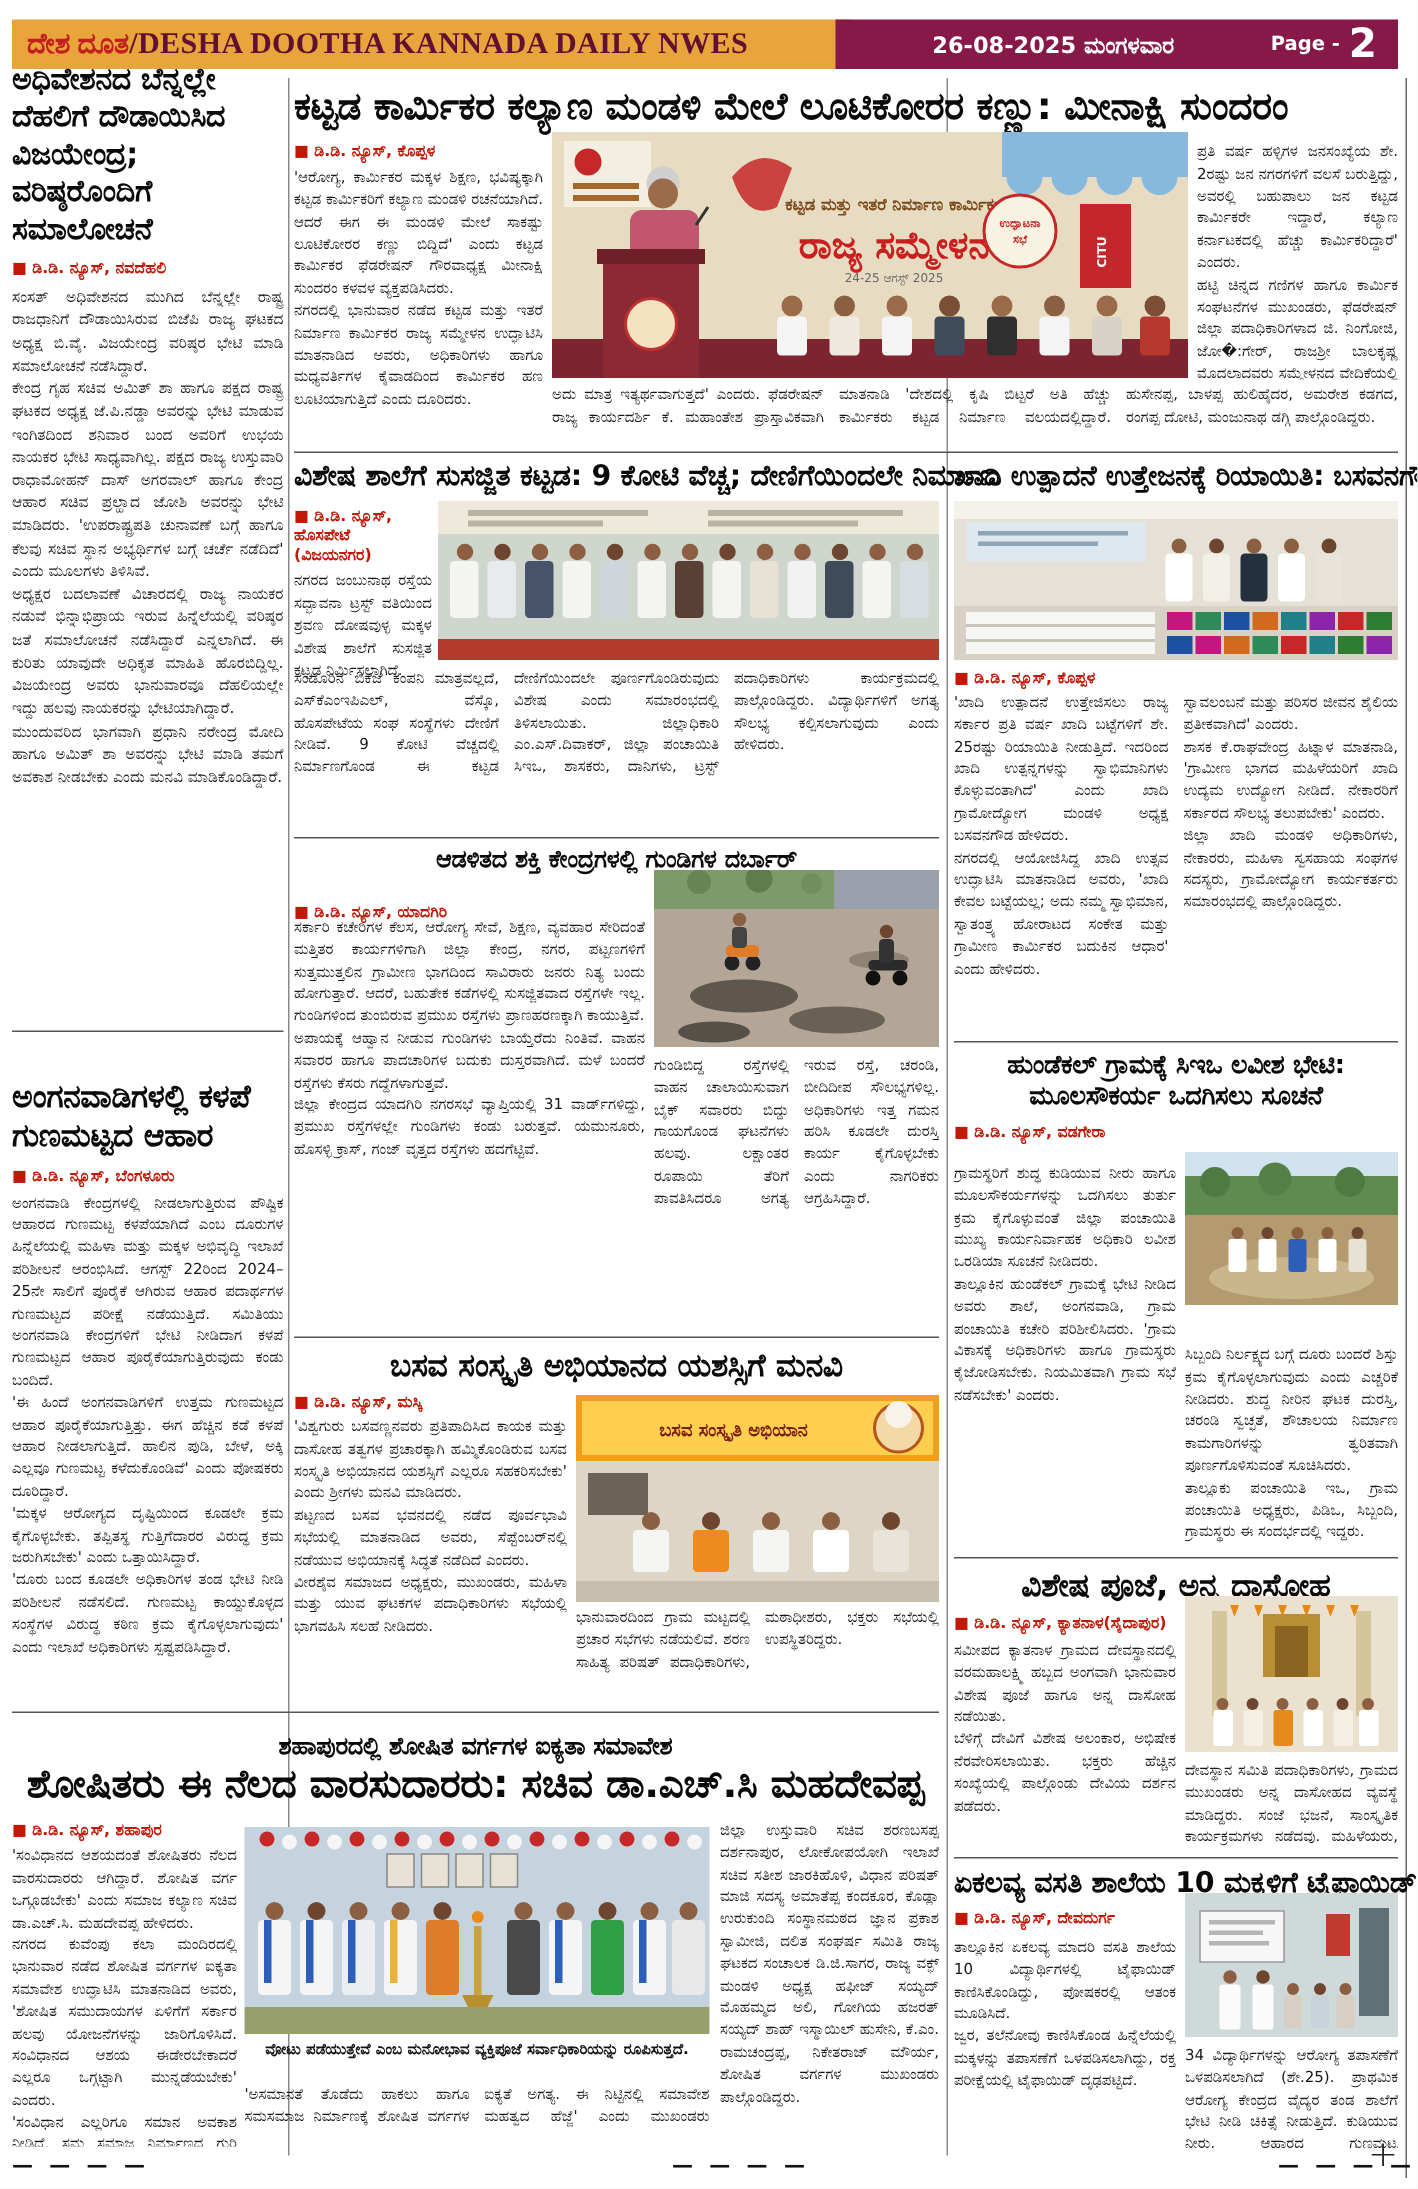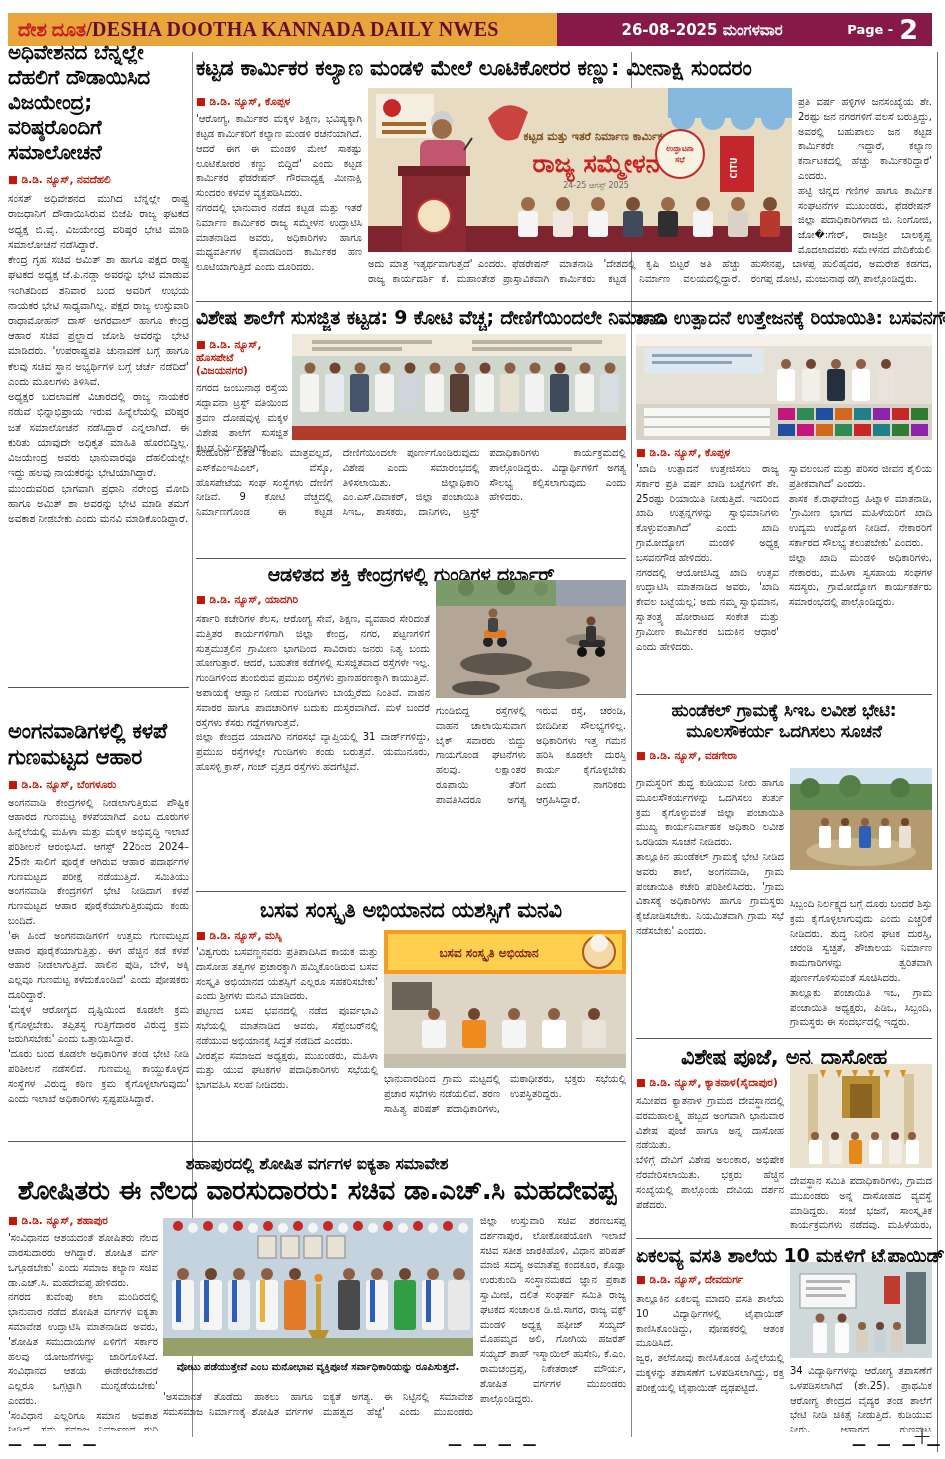--- a/index.html
+++ b/index.html
@@ -57,21 +57,21 @@
   <div class="abs" style="left:8px;top:718px;width:181px;">
     <div class="hl" style="font-size:21px;">ಅಂಗನವಾಡಿಗಳಲ್ಲಿ ಕಳಪೆ ಗುಣಮಟ್ಟದ ಆಹಾರ</div>
     <div class="by" style="margin-top:7px;">■ ಡಿ.ಡಿ. ನ್ಯೂಸ್, ಬೆಂಗಳೂರು</div>
     <div class="bd" style="margin-top:5px;height:365px;">ಅಂಗನವಾಡಿ ಕೇಂದ್ರಗಳಲ್ಲಿ ನೀಡಲಾಗುತ್ತಿರುವ ಪೌಷ್ಟಿಕ ಆಹಾರದ ಗುಣಮಟ್ಟ ಕಳಪೆಯಾಗಿದೆ ಎಂಬ ದೂರುಗಳ ಹಿನ್ನೆಲೆಯಲ್ಲಿ ಮಹಿಳಾ ಮತ್ತು ಮಕ್ಕಳ ಅಭಿವೃದ್ಧಿ ಇಲಾಖೆ ಪರಿಶೀಲನೆ ಆರಂಭಿಸಿದೆ. ಆಗಸ್ಟ್ 22ರಿಂದ 2024–25ನೇ ಸಾಲಿಗೆ ಪೂರೈಕೆ ಆಗಿರುವ ಆಹಾರ ಪದಾರ್ಥಗಳ ಗುಣಮಟ್ಟದ ಪರೀಕ್ಷೆ ನಡೆಯುತ್ತಿದೆ. ಸಮಿತಿಯು ಅಂಗನವಾಡಿ ಕೇಂದ್ರಗಳಿಗೆ ಭೇಟಿ ನೀಡಿದಾಗ ಕಳಪೆ ಗುಣಮಟ್ಟದ ಆಹಾರ ಪೂರೈಕೆಯಾಗುತ್ತಿರುವುದು ಕಂಡು ಬಂದಿದೆ.
 'ಈ ಹಿಂದೆ ಅಂಗನವಾಡಿಗಳಿಗೆ ಉತ್ತಮ ಗುಣಮಟ್ಟದ ಆಹಾರ ಪೂರೈಕೆಯಾಗುತ್ತಿತ್ತು. ಈಗ ಹೆಚ್ಚಿನ ಕಡೆ ಕಳಪೆ ಆಹಾರ ನೀಡಲಾಗುತ್ತಿದೆ. ಹಾಲಿನ ಪುಡಿ, ಬೇಳೆ, ಅಕ್ಕಿ ಎಲ್ಲವೂ ಗುಣಮಟ್ಟ ಕಳೆದುಕೊಂಡಿವೆ' ಎಂದು ಪೋಷಕರು ದೂರಿದ್ದಾರೆ.
 'ಮಕ್ಕಳ ಆರೋಗ್ಯದ ದೃಷ್ಟಿಯಿಂದ ಕೂಡಲೇ ಕ್ರಮ ಕೈಗೊಳ್ಳಬೇಕು. ತಪ್ಪಿತಸ್ಥ ಗುತ್ತಿಗೆದಾರರ ವಿರುದ್ಧ ಕ್ರಮ ಜರುಗಿಸಬೇಕು' ಎಂದು ಒತ್ತಾಯಿಸಿದ್ದಾರೆ.
 'ದೂರು ಬಂದ ಕೂಡಲೇ ಅಧಿಕಾರಿಗಳ ತಂಡ ಭೇಟಿ ನೀಡಿ ಪರಿಶೀಲನೆ ನಡೆಸಲಿದೆ. ಗುಣಮಟ್ಟ ಕಾಯ್ದುಕೊಳ್ಳದ ಸಂಸ್ಥೆಗಳ ವಿರುದ್ಧ ಕಠಿಣ ಕ್ರಮ ಕೈಗೊಳ್ಳಲಾಗುವುದು' ಎಂದು ಇಲಾಖೆ ಅಧಿಕಾರಿಗಳು ಸ್ಪಷ್ಟಪಡಿಸಿದ್ದಾರೆ.</div>
   </div>
 
   <div class="abs" style="left:196px;top:55px;width:736px;">
-    <div class="hl" style="font-size:21px;white-space:nowrap;">ಕಟ್ಟಡ ಕಾರ್ಮಿಕರ ಕಲ್ಯಾಣ ಮಂಡಳಿ ಮೇಲೆ ಲೂಟಿಕೋರರ ಕಣ್ಣು: ಮೀನಾಕ್ಷಿ ಸುಂದರಂ</div>
+    <div class="hl" style="font-size:25px;white-space:nowrap;">ಕಟ್ಟಡ ಕಾರ್ಮಿಕರ ಕಲ್ಯಾಣ ಮಂಡಳಿ ಮೇಲೆ ಲೂಟಿಕೋರರ ಕಣ್ಣು: ಮೀನಾಕ್ಷಿ ಸುಂದರಂ</div>
   </div>
   <div class="abs" style="left:196px;top:95px;width:166px;">
     <div class="by">■ ಡಿ.ಡಿ. ನ್ಯೂಸ್, ಕೊಪ್ಪಳ</div>
     <div class="bd" style="margin-top:4px;height:180px;">'ಆರೋಗ್ಯ, ಕಾರ್ಮಿಕರ ಮಕ್ಕಳ ಶಿಕ್ಷಣ, ಭವಿಷ್ಯಕ್ಕಾಗಿ ಕಟ್ಟಡ ಕಾರ್ಮಿಕರಿಗೆ ಕಲ್ಯಾಣ ಮಂಡಳಿ ರಚನೆಯಾಗಿದೆ. ಆದರೆ ಈಗ ಈ ಮಂಡಳಿ ಮೇಲೆ ಸಾಕಷ್ಟು ಲೂಟಿಕೋರರ ಕಣ್ಣು ಬಿದ್ದಿದೆ' ಎಂದು ಕಟ್ಟಡ ಕಾರ್ಮಿಕರ ಫೆಡರೇಷನ್ ಗೌರವಾಧ್ಯಕ್ಷ ಮೀನಾಕ್ಷಿ ಸುಂದರಂ ಕಳವಳ ವ್ಯಕ್ತಪಡಿಸಿದರು.
 ನಗರದಲ್ಲಿ ಭಾನುವಾರ ನಡೆದ ಕಟ್ಟಡ ಮತ್ತು ಇತರೆ ನಿರ್ಮಾಣ ಕಾರ್ಮಿಕರ ರಾಜ್ಯ ಸಮ್ಮೇಳನ ಉದ್ಘಾಟಿಸಿ ಮಾತನಾಡಿದ ಅವರು, ಅಧಿಕಾರಿಗಳು ಹಾಗೂ ಮಧ್ಯವರ್ತಿಗಳ ಕೈವಾಡದಿಂದ ಕಾರ್ಮಿಕರ ಹಣ ಲೂಟಿಯಾಗುತ್ತಿದೆ ಎಂದು ದೂರಿದರು.</div>
   </div>
 
   <svg class="abs ph" style="left:368px;top:88px;" width="424" height="164" viewBox="0 0 424 164">
     <rect width="424" height="164" fill="#e7dcc2"></rect>
     <rect x="300" y="0" width="124" height="30" fill="#86b9dd"></rect>
@@ -225,22 +225,22 @@
     <div class="by">■ ಡಿ.ಡಿ. ನ್ಯೂಸ್, ಕೊಪ್ಪಳ</div>
   </div>
   <div class="abs bd" style="left:636px;top:462px;width:143px;height:226px;">'ಖಾದಿ ಉತ್ಪಾದನೆ ಉತ್ತೇಜಿಸಲು ರಾಜ್ಯ ಸರ್ಕಾರ ಪ್ರತಿ ವರ್ಷ ಖಾದಿ ಬಟ್ಟೆಗಳಿಗೆ ಶೇ. 25ರಷ್ಟು ರಿಯಾಯಿತಿ ನೀಡುತ್ತಿದೆ. ಇದರಿಂದ ಖಾದಿ ಉತ್ಪನ್ನಗಳನ್ನು ಸ್ವಾಭಿಮಾನಿಗಳು ಕೊಳ್ಳುವಂತಾಗಿದೆ' ಎಂದು ಖಾದಿ ಗ್ರಾಮೋದ್ಯೋಗ ಮಂಡಳಿ ಅಧ್ಯಕ್ಷ ಬಸವನಗೌಡ ಹೇಳಿದರು.
 ನಗರದಲ್ಲಿ ಆಯೋಜಿಸಿದ್ದ ಖಾದಿ ಉತ್ಸವ ಉದ್ಘಾಟಿಸಿ ಮಾತನಾಡಿದ ಅವರು, 'ಖಾದಿ ಕೇವಲ ಬಟ್ಟೆಯಲ್ಲ; ಅದು ನಮ್ಮ ಸ್ವಾಭಿಮಾನ, ಸ್ವಾತಂತ್ರ್ಯ ಹೋರಾಟದ ಸಂಕೇತ ಮತ್ತು ಗ್ರಾಮೀಣ ಕಾರ್ಮಿಕರ ಬದುಕಿನ ಆಧಾರ' ಎಂದು ಹೇಳಿದರು.</div>
   <div class="abs bd" style="left:789px;top:462px;width:143px;height:226px;">ಸ್ವಾವಲಂಬನೆ ಮತ್ತು ಪರಿಸರ ಜೀವನ ಶೈಲಿಯ ಪ್ರತೀಕವಾಗಿದೆ' ಎಂದರು.
 ಶಾಸಕ ಕೆ.ರಾಘವೇಂದ್ರ ಹಿಟ್ನಾಳ ಮಾತನಾಡಿ, 'ಗ್ರಾಮೀಣ ಭಾಗದ ಮಹಿಳೆಯರಿಗೆ ಖಾದಿ ಉದ್ಯಮ ಉದ್ಯೋಗ ನೀಡಿದೆ. ನೇಕಾರರಿಗೆ ಸರ್ಕಾರದ ಸೌಲಭ್ಯ ತಲುಪಬೇಕು' ಎಂದರು.
 ಜಿಲ್ಲಾ ಖಾದಿ ಮಂಡಳಿ ಅಧಿಕಾರಿಗಳು, ನೇಕಾರರು, ಮಹಿಳಾ ಸ್ವಸಹಾಯ ಸಂಘಗಳ ಸದಸ್ಯರು, ಗ್ರಾಮೋದ್ಯೋಗ ಕಾರ್ಯಕರ್ತರು ಸಮಾರಂಭದಲ್ಲಿ ಪಾಲ್ಗೊಂಡಿದ್ದರು.</div>
   <div class="abs hrule" style="left:636px;top:694px;width:296px;"></div>
 
   <div class="abs" style="left:196px;top:563px;width:430px;">
-    <div class="hl ctr" style="font-size:19px;">ಆಡಳಿತದ ಶಕ್ತಿ ಕೇಂದ್ರಗಳಲ್ಲಿ ಗುಂಡಿಗಳ ದರ್ಬಾರ್</div>
-    <div class="by" style="margin-top:6px;">■ ಡಿ.ಡಿ. ನ್ಯೂಸ್, ಯಾದಗಿರಿ</div>
+    <div class="hl ctr" style="font-size:16px;">ಆಡಳಿತದ ಶಕ್ತಿ ಕೇಂದ್ರಗಳಲ್ಲಿ ಗುಂಡಿಗಳ ದರ್ಬಾರ್</div>
+    <div class="by" style="margin-top:19px;">■ ಡಿ.ಡಿ. ನ್ಯೂಸ್, ಯಾದಗಿರಿ</div>
   </div>
   <div class="abs bd" style="left:196px;top:612px;width:234px;height:274px;">ಸರ್ಕಾರಿ ಕಚೇರಿಗಳ ಕೆಲಸ, ಆರೋಗ್ಯ ಸೇವೆ, ಶಿಕ್ಷಣ, ವ್ಯವಹಾರ ಸೇರಿದಂತೆ ಮತ್ತಿತರ ಕಾರ್ಯಗಳಿಗಾಗಿ ಜಿಲ್ಲಾ ಕೇಂದ್ರ, ನಗರ, ಪಟ್ಟಣಗಳಿಗೆ ಸುತ್ತಮುತ್ತಲಿನ ಗ್ರಾಮೀಣ ಭಾಗದಿಂದ ಸಾವಿರಾರು ಜನರು ನಿತ್ಯ ಬಂದು ಹೋಗುತ್ತಾರೆ. ಆದರೆ, ಬಹುತೇಕ ಕಡೆಗಳಲ್ಲಿ ಸುಸಜ್ಜಿತವಾದ ರಸ್ತೆಗಳೇ ಇಲ್ಲ. ಗುಂಡಿಗಳಿಂದ ತುಂಬಿರುವ ಪ್ರಮುಖ ರಸ್ತೆಗಳು ಪ್ರಾಣಹರಣಕ್ಕಾಗಿ ಕಾಯುತ್ತಿವೆ.
 ಅಪಾಯಕ್ಕೆ ಆಹ್ವಾನ ನೀಡುವ ಗುಂಡಿಗಳು ಬಾಯ್ತೆರೆದು ನಿಂತಿವೆ. ವಾಹನ ಸವಾರರ ಹಾಗೂ ಪಾದಚಾರಿಗಳ ಬದುಕು ದುಸ್ತರವಾಗಿದೆ. ಮಳೆ ಬಂದರೆ ರಸ್ತೆಗಳು ಕೆಸರು ಗದ್ದೆಗಳಾಗುತ್ತವೆ.
 ಜಿಲ್ಲಾ ಕೇಂದ್ರದ ಯಾದಗಿರಿ ನಗರಸಭೆ ವ್ಯಾಪ್ತಿಯಲ್ಲಿ 31 ವಾರ್ಡ್‌ಗಳಿದ್ದು, ಪ್ರಮುಖ ರಸ್ತೆಗಳಲ್ಲೇ ಗುಂಡಿಗಳು ಕಂಡು ಬರುತ್ತವೆ. ಯಮುನೂರು, ಹೊಸಳ್ಳಿ ಕ್ರಾಸ್, ಗಂಜ್ ವೃತ್ತದ ರಸ್ತೆಗಳು ಹದಗೆಟ್ಟಿವೆ.</div>
   <svg class="abs ph" style="left:436px;top:580px;" width="190" height="118" viewBox="0 0 190 118">
     <rect width="190" height="118" fill="#b3a697"></rect>
     <rect x="0" y="0" width="120" height="26" fill="#7d9b6a"></rect>
     <rect x="120" y="0" width="70" height="26" fill="#9aa0ab"></rect>
     <circle cx="30" cy="8" r="8" fill="#668455"></circle>
       <circle cx="70" cy="6" r="9" fill="#5e7c4e"></circle>

